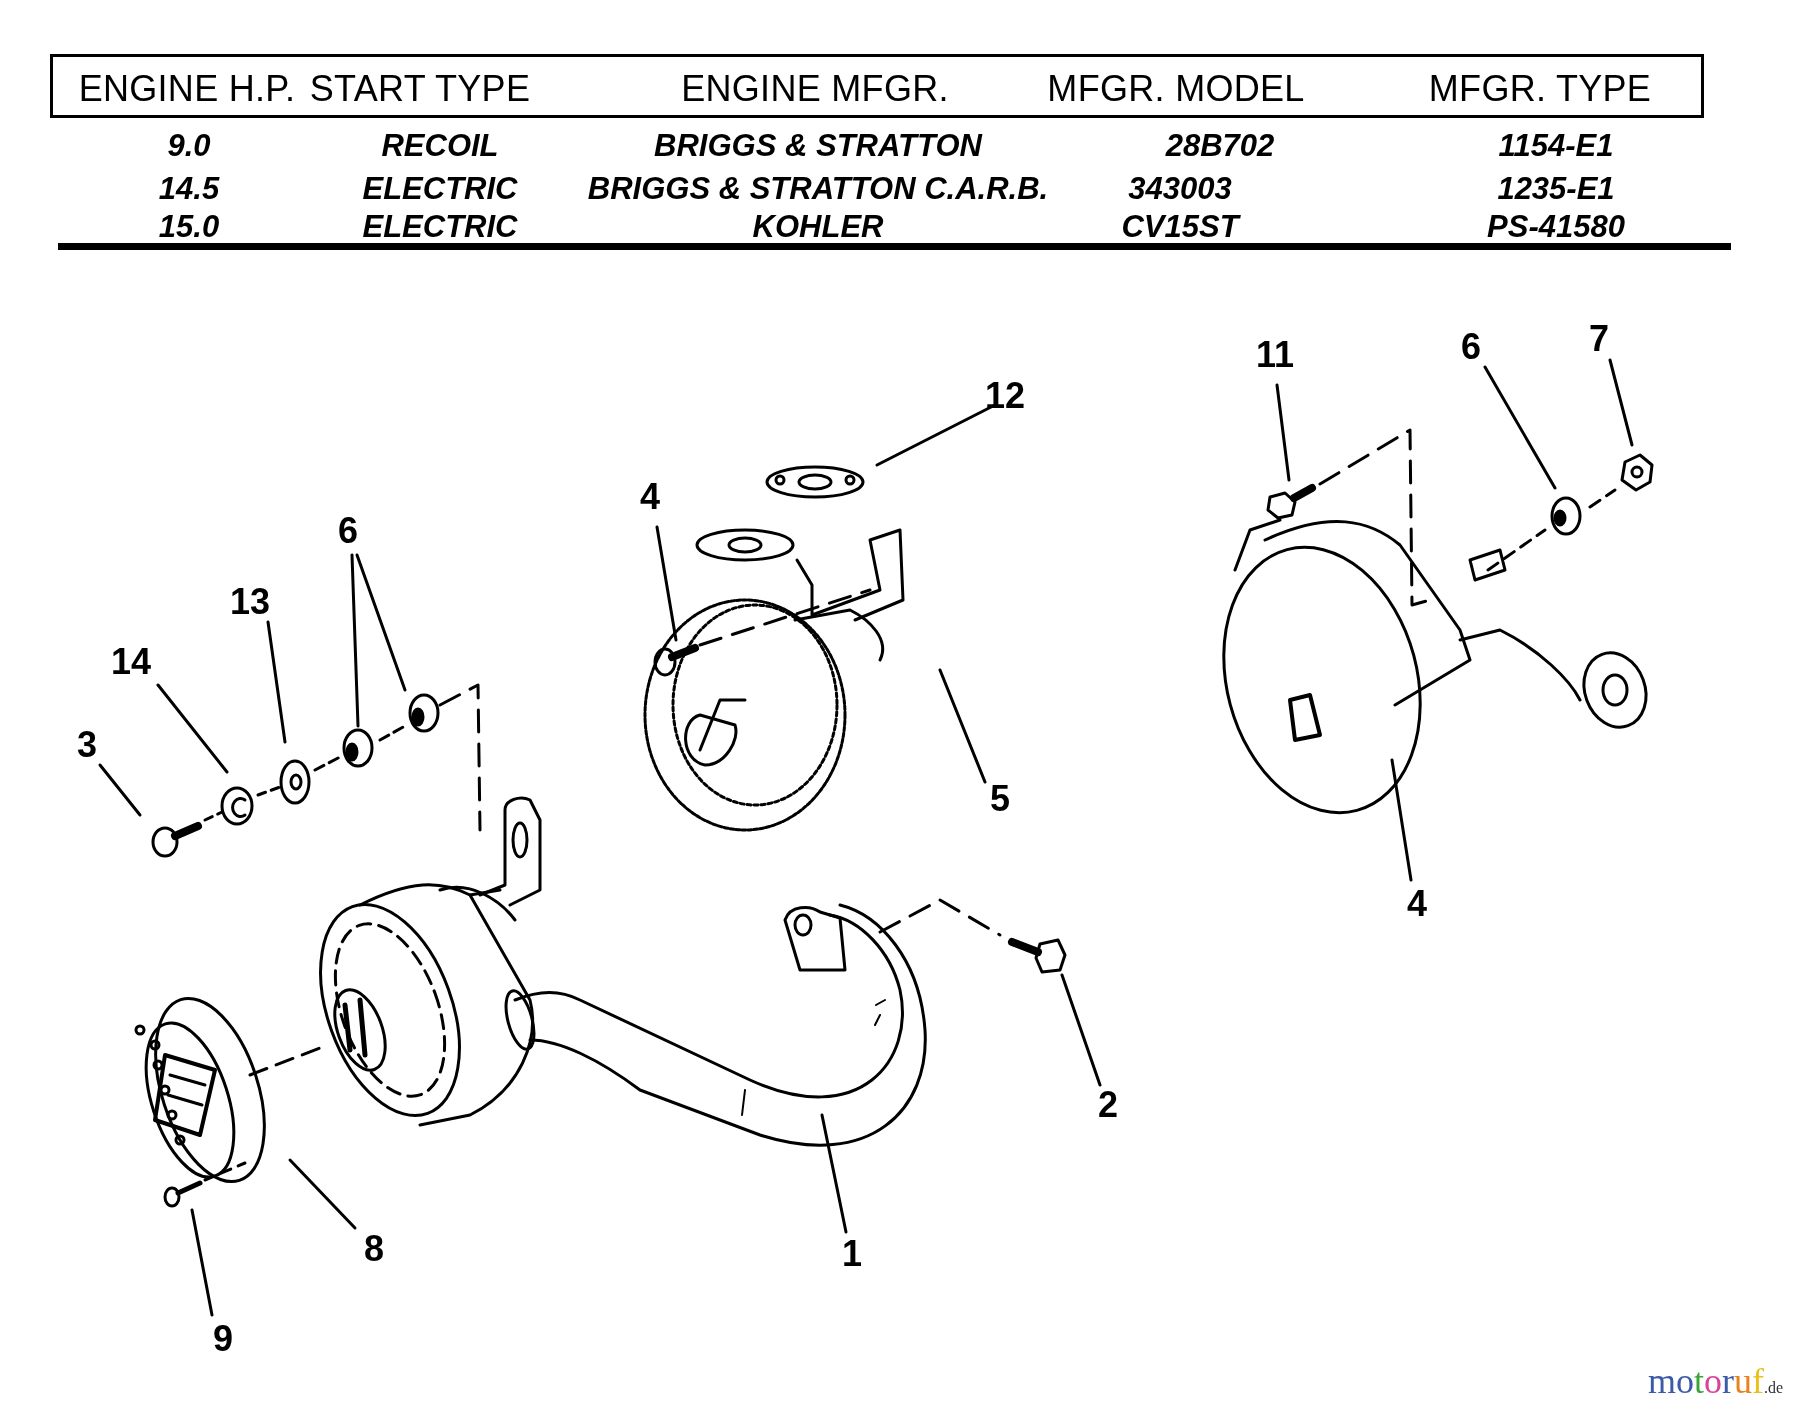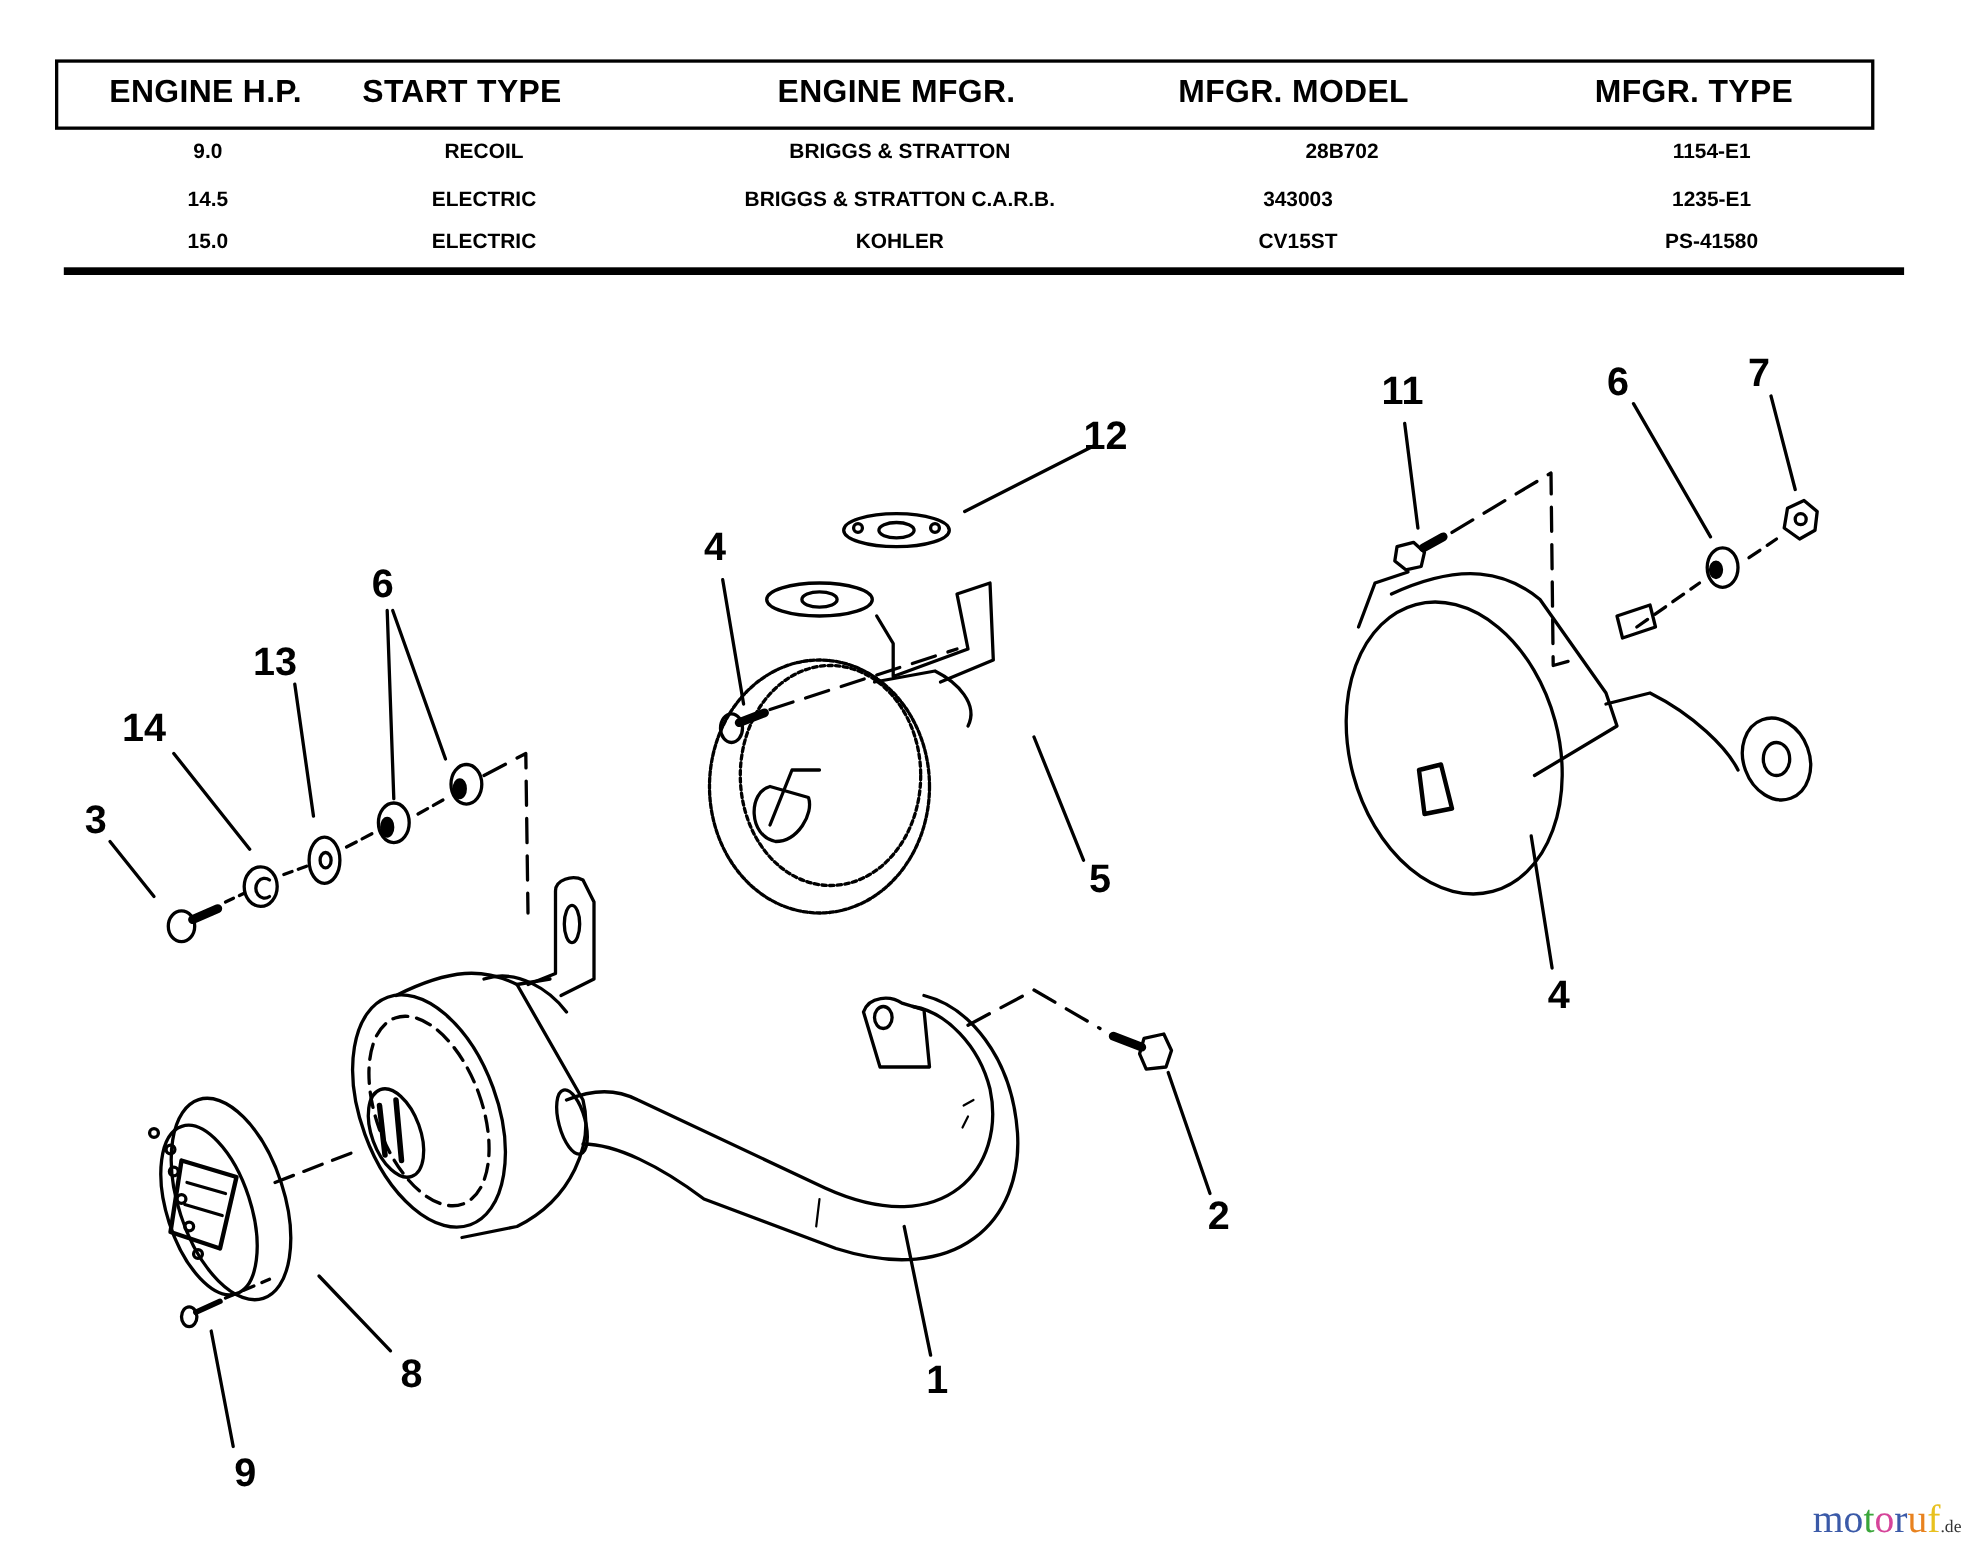--- a/index.html
+++ b/index.html
@@ -1,20 +1,20 @@
 <!DOCTYPE html>
 <html><head>
 <meta charset="utf-8">
 <style>
   html,body{margin:0;padding:0;background:#ffffff;}
   body{width:1800px;height:1409px;position:relative;overflow:hidden;font-family:"Liberation Sans",sans-serif;color:#000;}
   .spec-table{position:absolute;left:0;top:0;width:1800px;height:260px;}
   .header-box{position:absolute;left:50px;top:54px;width:1654px;height:64px;border:3px solid #000;box-sizing:border-box;}
-  .hcell{position:absolute;top:68px;font-weight:bold;font-size:29px;letter-spacing:0.3px;transform:translateX(-50%);white-space:nowrap;}
-  .cell{position:absolute;font-weight:bold;font-size:19px;transform:translateX(-50%);white-space:nowrap;}
+  .hcell{position:absolute;top:68px;font-weight:normal;font-size:36px;letter-spacing:0.3px;transform:translateX(-50%);white-space:nowrap;}
+  .cell{position:absolute;font-weight:bold;font-size:31px;transform:translateX(-50%);white-space:nowrap;font-style:italic;}
   .rule{position:absolute;left:58px;top:243px;width:1673px;height:7px;background:#000;}
   svg.drawing{position:absolute;left:0;top:0;width:1800px;height:1409px;}
   .callout{position:absolute;font-weight:bold;font-size:36px;transform:translate(-50%,-50%);white-space:nowrap;}
   .watermark{position:absolute;left:1648px;top:1360px;font-family:"Liberation Serif",serif;font-size:36px;letter-spacing:0px;text-align:right;}
   .watermark .de{font-size:16px;color:#333;}
 </style>
 </head>
 <body>
 
 <div class="spec-table">

